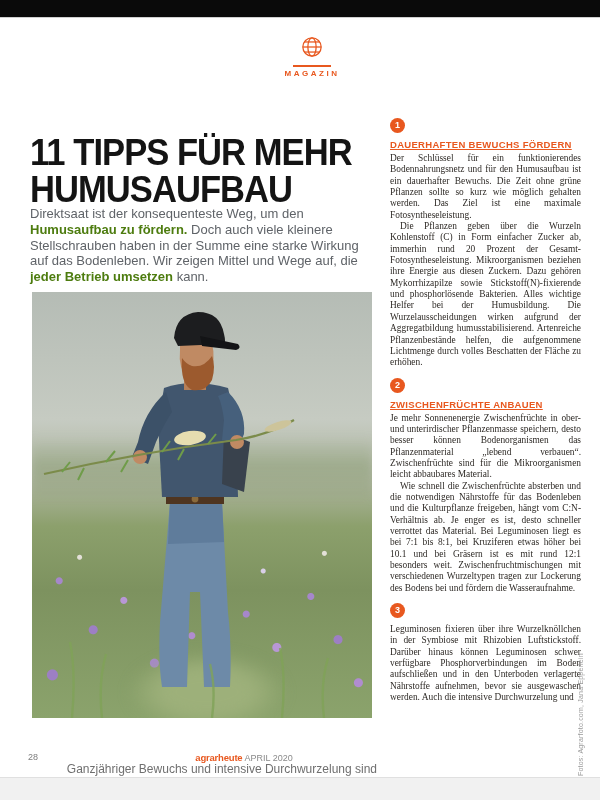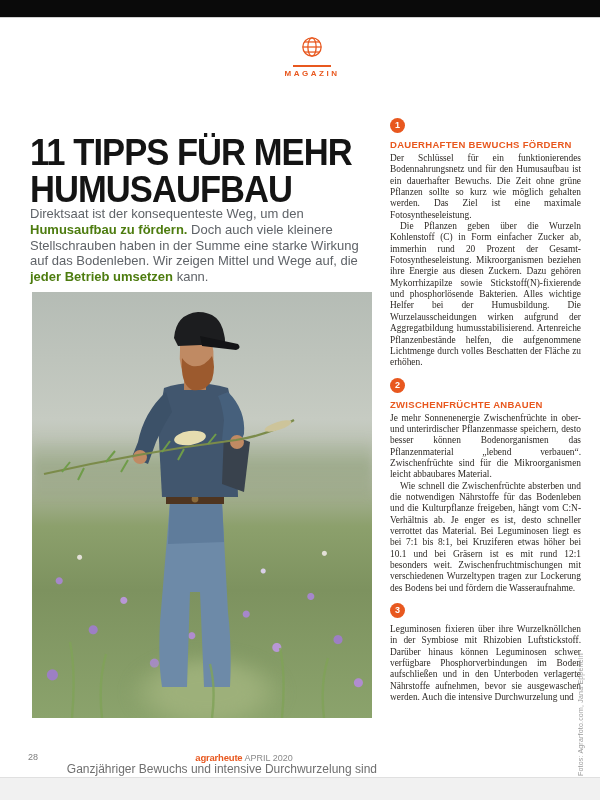--- a/index.html
+++ b/index.html
@@ -39,21 +39,21 @@
       radial-gradient(circle at 68% 25%,#d9cfe8 0 2px,transparent 3px),
       radial-gradient(circle at 14% 18%,#e3e0d8 0 2px,transparent 3px),
       radial-gradient(circle at 86% 16%,#e3e0d8 0 2px,transparent 3px);}
   .photo .fg-blur{position:absolute;left:95px;top:360px;width:160px;height:80px;background:radial-gradient(ellipse at center,#9db07a 0 40%,transparent 70%);filter:blur(7px);}
   .photo svg{position:absolute;left:0;top:0;}
   
   .caption{left:32px;top:762px;width:345px;color:#6f6f6f;font-size:12px;text-align:right;}
   
   .col-right{left:390px;top:118px;width:191px;}
   .badge{width:15px;height:15px;border-radius:50%;background:#e8581f;color:#fff;font-size:9px;font-weight:bold;text-align:center;line-height:15px;margin-bottom:6px;}
-  .sec-heading{color:#e8581f;font-size:9.5px;font-weight:bold;letter-spacing:.3px;margin:0 0 3px 0;font-family:"Liberation Sans",sans-serif;}
+  .sec-heading{color:#e8581f;font-size:9.5px;font-weight:bold;letter-spacing:.3px;margin:0 0 3px 0;font-family:"Liberation Sans",sans-serif;text-decoration:underline;}
   .sec p{margin:0;font-family:"Liberation Serif",serif;color:#2e2a26;font-size:9.4px;line-height:11.35px;text-align:justify;}
   .sec p.indent{text-indent:10px;}
   .sec{margin-bottom:9px;}
   
   .folio{left:28px;top:752px;color:#7d7d7d;font-size:9px;}
   .imprint{left:0;top:752px;width:488px;text-align:center;font-size:9px;color:#8a8a8a;}
   .imprint .brand{color:#e8581f;font-weight:bold;font-size:9.5px;letter-spacing:-.2px;}
   
   .credit{right:16px;top:598px;height:178px;writing-mode:vertical-rl;transform:rotate(180deg);color:#9a9a9a;font-size:7px;letter-spacing:.2px;text-align:left;}
 </style>

